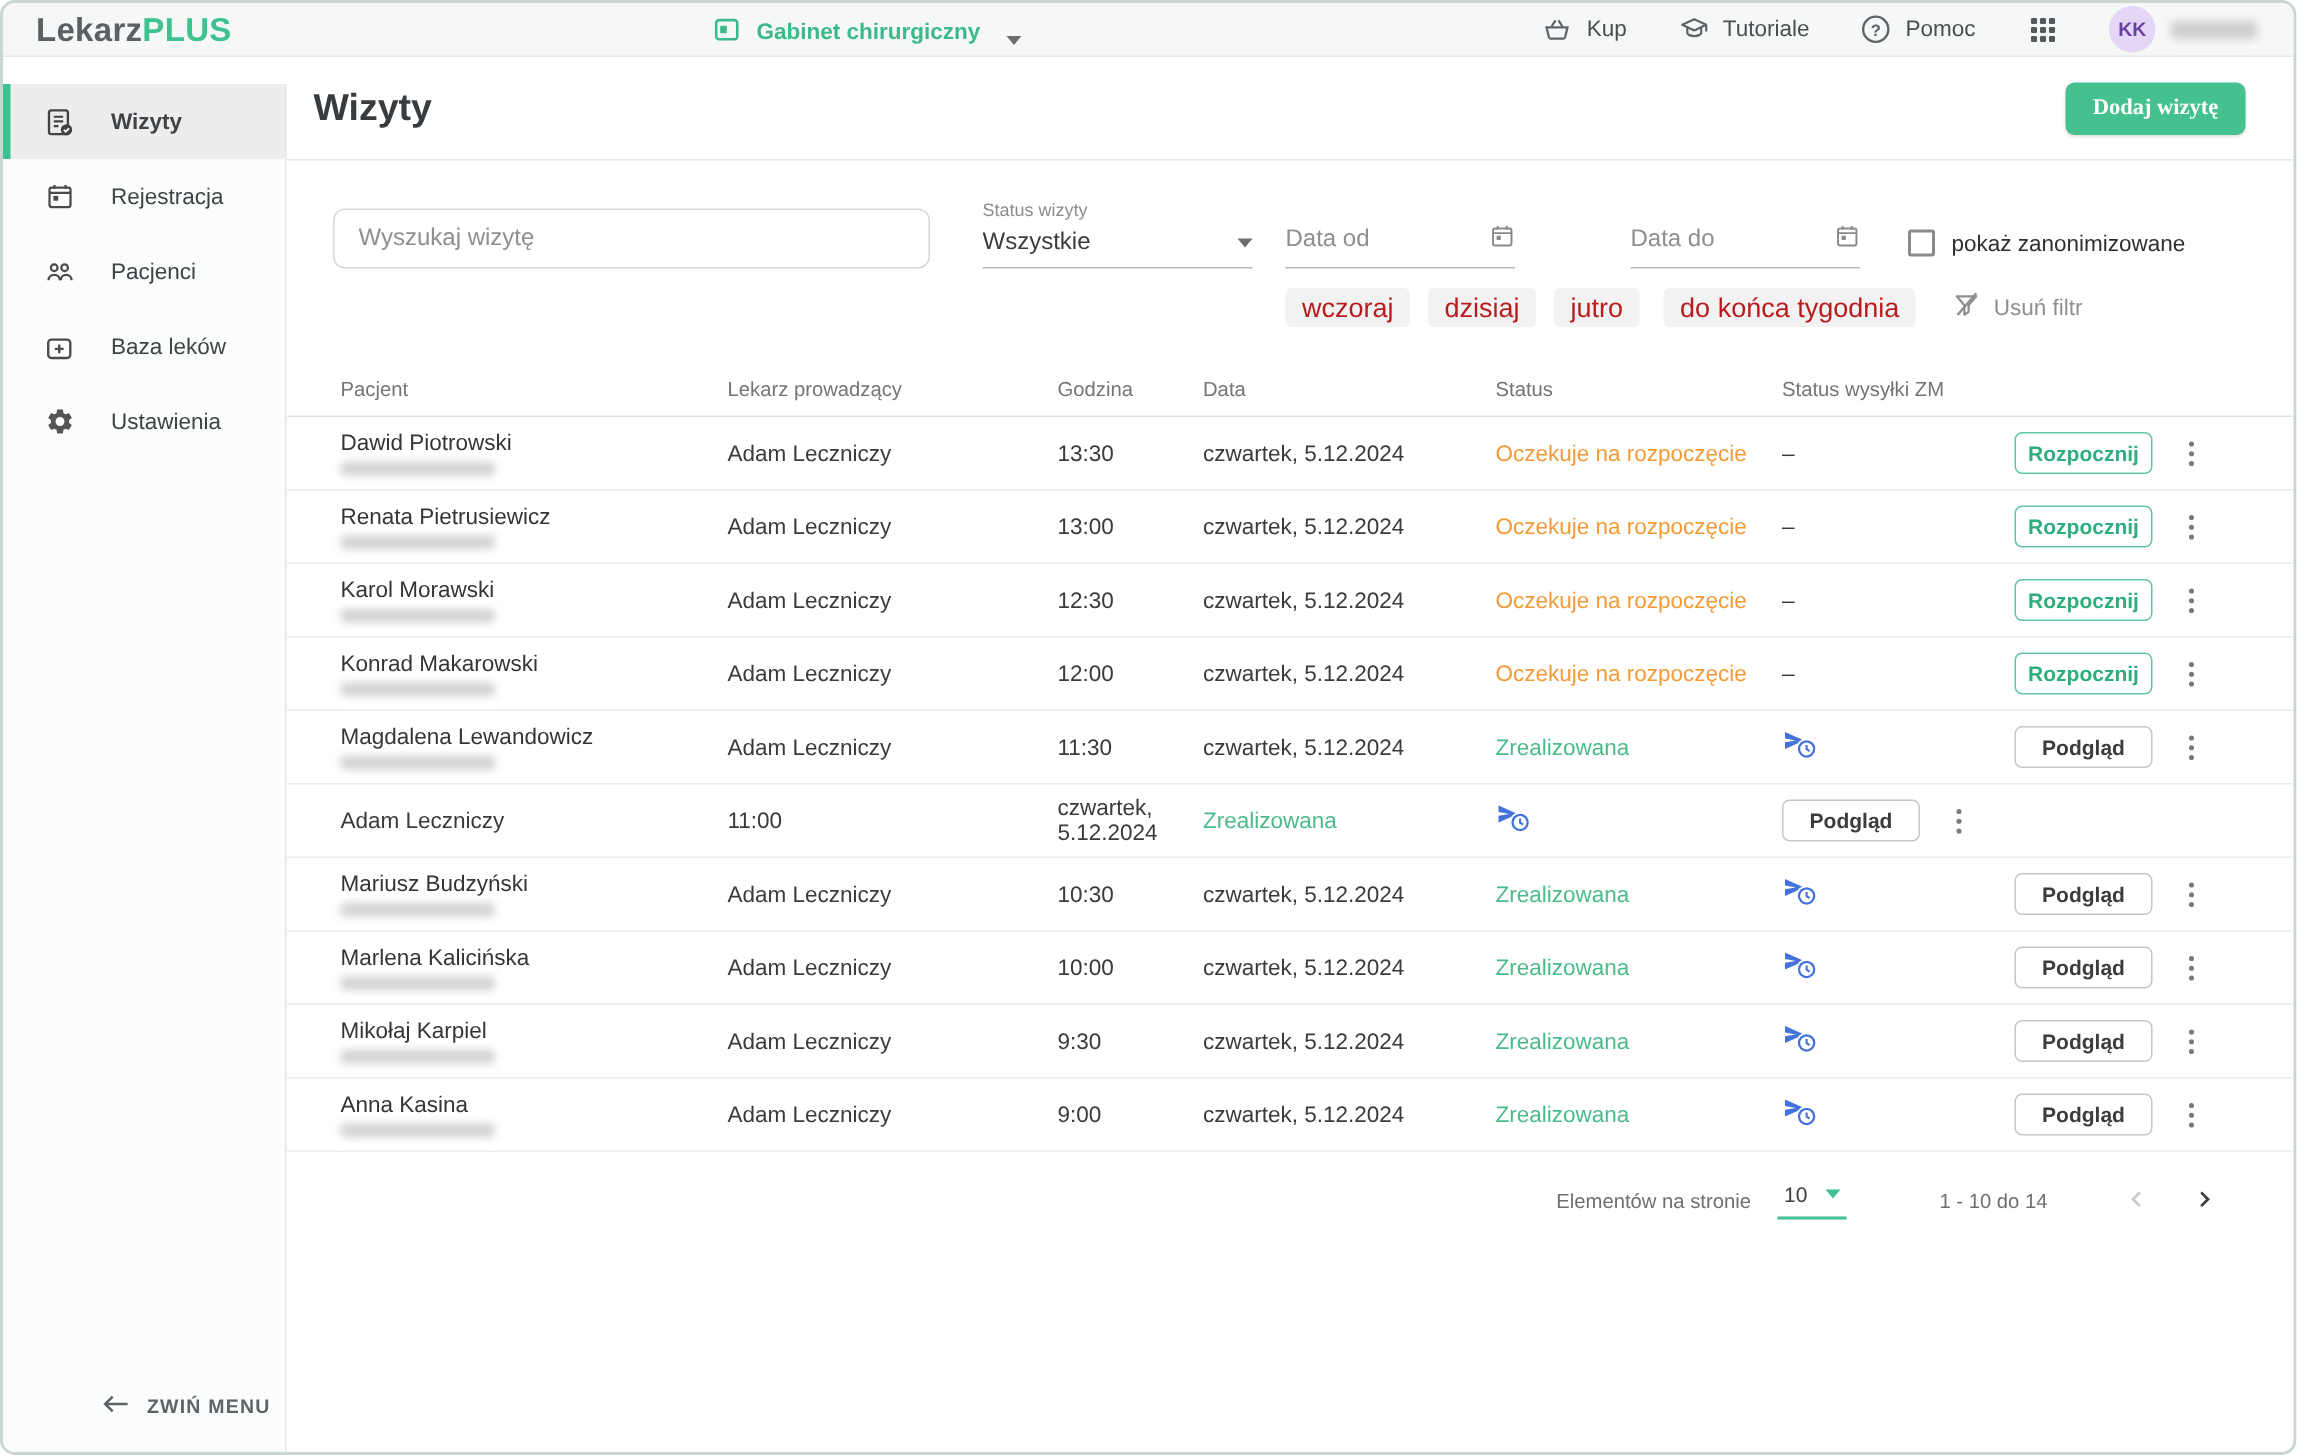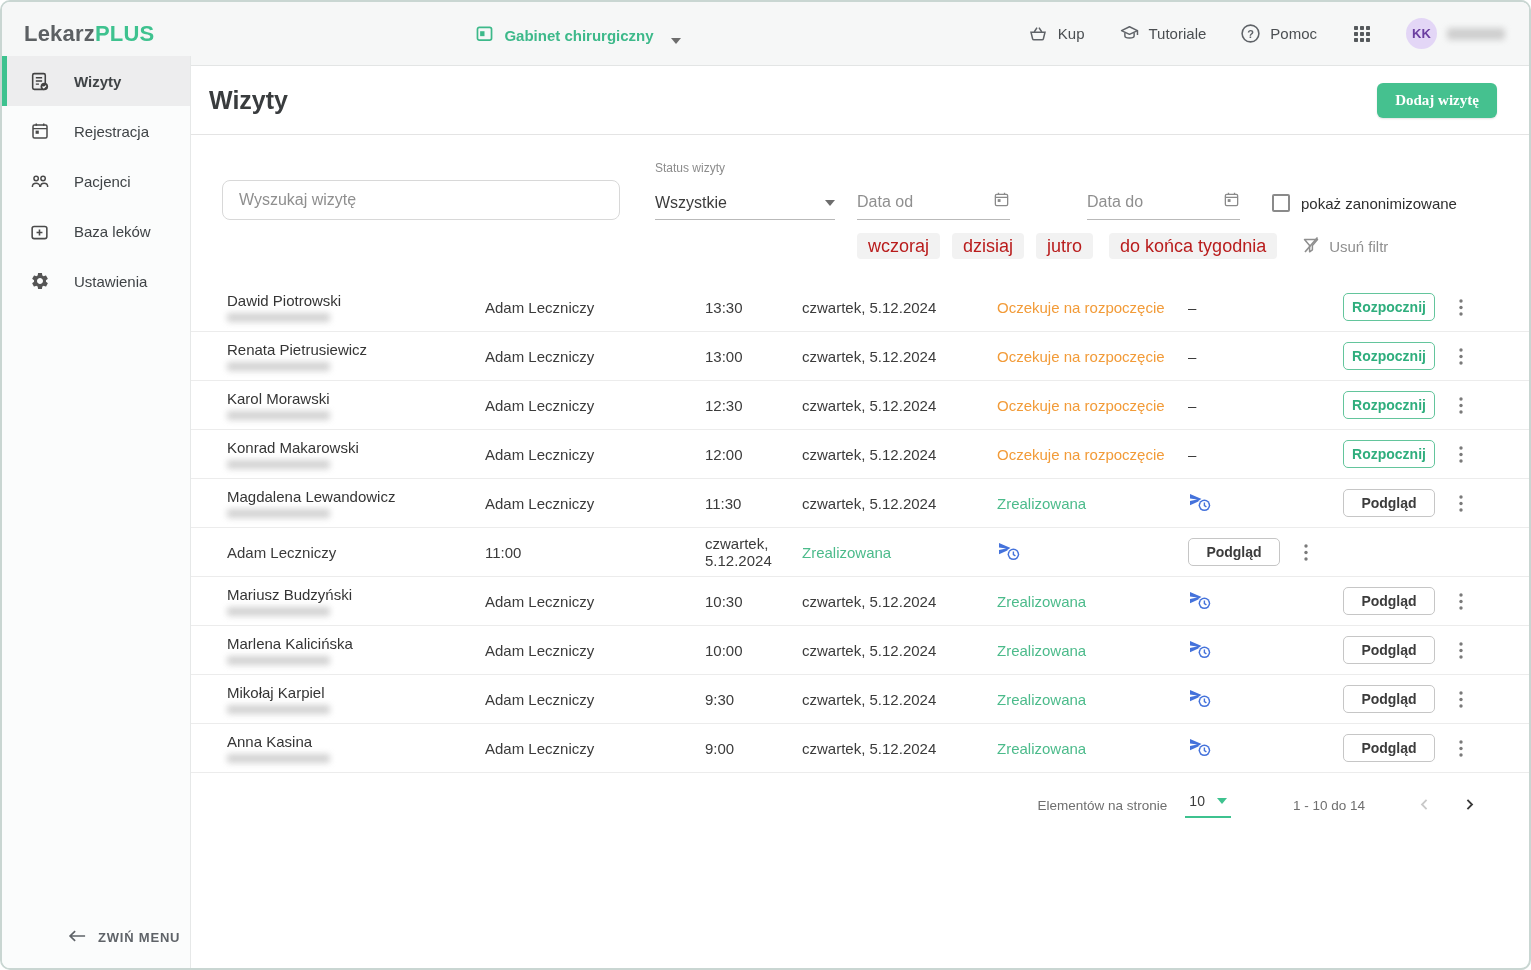--- a/index.html
+++ b/index.html
@@ -1,20 +1,20 @@
 <!DOCTYPE html>
 <html lang="pl"><head>
 <meta charset="utf-8">
 <style>
   * { margin:0; padding:0; box-sizing:border-box; }
   html,body { width:1531px; height:970px; background:#fff; font-family:"Liberation Sans","DejaVu Sans",sans-serif; }
   .frame { width:1531px; height:970px; border:2px solid #c9d6d2; border-radius:10px; overflow:hidden; position:relative; background:#fff; }
 
   
-  .topbar { height:64px; background:#f6f7f7; border-bottom:1px solid #e3e5e5; display:flex; align-items:center; padding:0 24px 0 22px; }
+  .topbar { height:36px; background:#f6f7f7; border-bottom:1px solid #e3e5e5; display:flex; align-items:center; padding:0 24px 0 22px; }
   .logo { font-size:22px; font-weight:700; color:#5c6063; letter-spacing:.2px; cursor:pointer; }
   .logo .plus { color:#3ec28f; }
   .clinic { display:flex; align-items:flex-end; gap:9px; margin-left:320px; cursor:pointer; }
   .clinic-label { color:#3db98a; font-weight:700; font-size:15px; }
   .caret { width:0; height:0; border-left:5px solid transparent; border-right:5px solid transparent; border-top:6px solid #6d6d6d; margin-left:8px; }
   .top-right { margin-left:auto; display:flex; align-items:center; gap:34px; }
   .top-item { display:flex; align-items:center; gap:9px; font-size:15px; color:#4b4f52; font-weight:500; cursor:pointer; }
   .avatar-group { display:flex; align-items:center; gap:10px; cursor:pointer; }
   .avatar { width:31px; height:31px; border-radius:50%; background:#e3d6f6; color:#6b3fa0; font-size:13px; font-weight:700; display:flex; align-items:center; justify-content:center; }
   .blur-bar { background:#b9b9b9; border-radius:3px; filter:blur(3px); opacity:.65; }
@@ -34,21 +34,21 @@
   .add-btn { margin-left:auto; width:120px; height:35px; background:#45c18f; border:none; border-radius:6px; color:#fff; font-size:15px; font-weight:700; font-family:Liberation Serif, serif; cursor:pointer; box-shadow:0 1px 2px rgba(0,0,0,.12); }
   .divider { border-bottom:1px solid #e4e4e4; }
 
   
   .filters { padding:26px 0 0 31px; }
   .filter-row { display:flex; align-items:flex-end; }
   .search-input { width:398px; height:40px; border:1px solid #d8d8d8; border-radius:8px; padding:0 16px; font-size:16px; font-family:inherit; color:#3c3c3c; outline:none; }
   .search-input::placeholder { color:#8f8f8f; }
   .mat-field { border-bottom:1px solid #b9b9b9; padding-bottom:7px; display:flex; align-items:center; justify-content:space-between; cursor:pointer; }
   .status-block { margin-left:35px; width:180px; }
-  .status-label { font-size:12px; color:#8c8c8c; margin-bottom:19px; }
+  .status-label { font-size:12px; color:#8c8c8c; margin-bottom:6px; }
   .status-value { font-size:16px; color:#3c3c3c; }
   .date-field { width:153px; font-size:16px; color:#8f8f8f; }
   .date-from { margin-left:22px; }
   .date-to { margin-left:77px; }
   .chk-block { margin-left:32px; margin-bottom:8px; display:flex; align-items:center; gap:11px; cursor:pointer; }
   .chk-box { width:18px; height:18px; border:2px solid #8a8a8a; border-radius:2px; background:#fff; }
   .chk-label { font-size:15px; color:#2f2f2f; }
   .chips-row { margin-left:635px; margin-top:13px; display:flex; align-items:center; gap:12px; }
   .chip { background:#f2f2f2; border-radius:4px; height:26px; padding:0 11px; display:flex; align-items:center; font-size:18px; color:#b91c1c; cursor:pointer; }
   .chip-wide { margin-left:4px; }
@@ -277,20 +277,29 @@
                 <path d="M3.5 4.5h13l-5.1 6v4.4l-2.8 1.9v-6.3l-5.1-6z" stroke-linejoin="round"></path>
                 <path d="M16.5 2.5 4 17" stroke-width="1.7"></path>
               </svg>
           </span>
           <span>Usuń filtr</span>
         </div>
       </div>
     </div>
 
     <div class="table">
+      <div class="thead">
+        <span>Pacjent</span>
+        <span>Lekarz prowadzący</span>
+        <span>Godzina</span>
+        <span>Data</span>
+        <span>Status</span>
+        <span>Status wysyłki ZM</span>
+        <span></span>
+      </div>
       <div id="table-body">
   <div class="trow">
     <div class="patient-cell">
       <div class="pname">Dawid Piotrowski</div>
       <div class="blur-bar pid-blur"></div>
     </div>
     <div>Adam Leczniczy</div>
     <div>13:30</div>
     <div>czwartek, 5.12.2024</div>
     <div class="status-cell pending">Oczekuje na rozpoczęcie</div>

